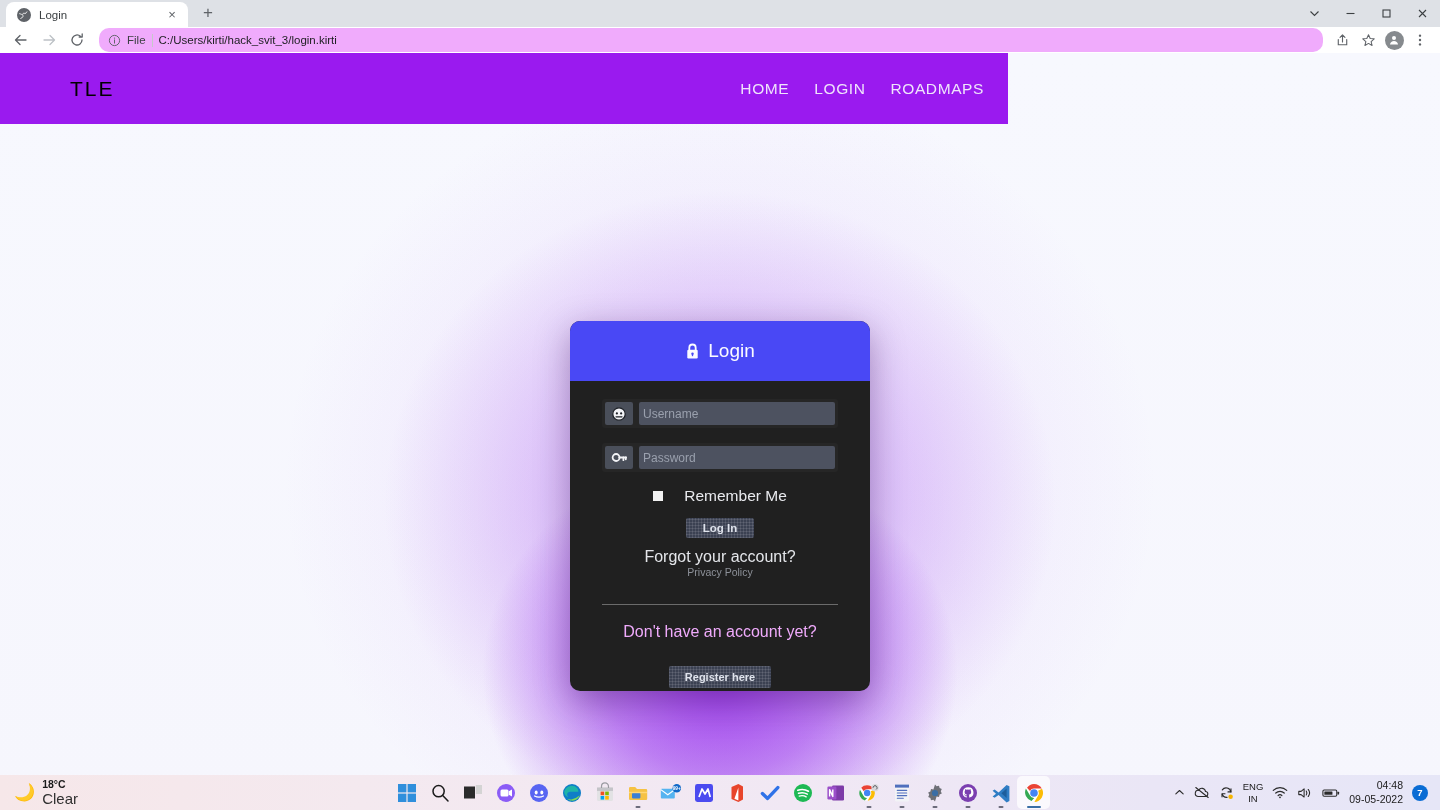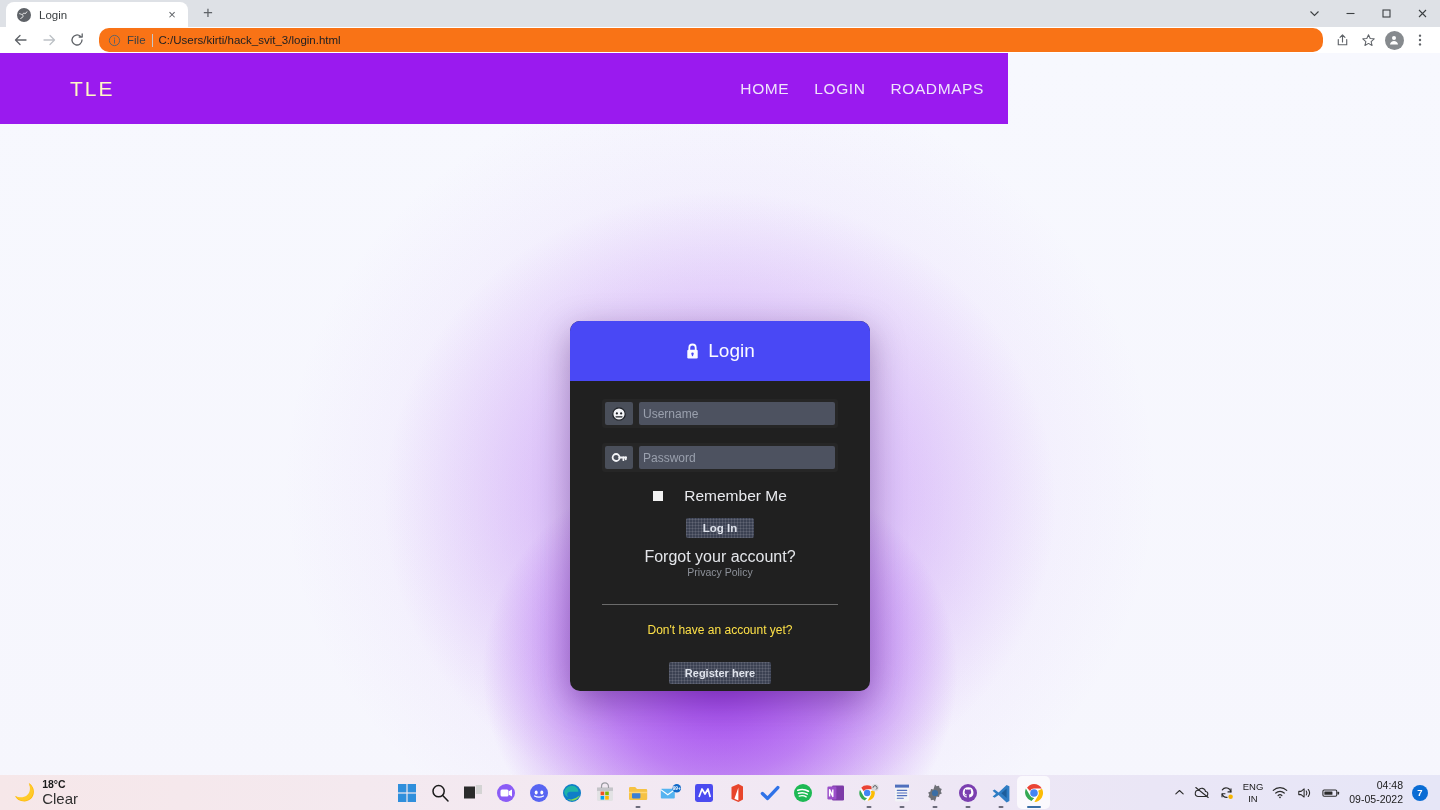--- a/index.html
+++ b/index.html
@@ -54,21 +54,21 @@
     height: 26px; background: #ffffff; display: flex; align-items: center;
     padding: 0 8px; gap: 2px;
   }
   .navbtn {
     width: 26px; height: 26px; display: flex; align-items: center;
     justify-content: center; color: #5f6368; flex: 0 0 auto;
   }
   .navbtn.dim { color: #bdc1c6; }
   .navbtn svg { display: block; }
   .omnibox {
-    flex: 1 1 auto; height: 20px; background: #f97316; border-radius: 10px;
+    flex: 1 1 auto; height: 20px; background: #f0abfc; border-radius: 10px;
     display: flex; align-items: center; padding: 12px 9px; gap: 6px;
     margin: 0 5px 0 7px; min-width: 0;
   }
   .info-icon { width: 13px; height: 13px; color: #5f6368; flex: 0 0 auto; }
   .info-icon svg { display: block; }
   .omni-scheme { font-size: 11.5px; color: #3c4043; flex: 0 0 auto; }
   .omni-sep { width: 1px; height: 13px; background: #c6c8ca; flex: 0 0 auto; }
   .omni-url {
     font-size: 11.5px; color: #202124; white-space: nowrap;
     overflow: hidden; text-overflow: ellipsis;
@@ -93,21 +93,21 @@
       radial-gradient(ellipse 560px 520px at 720px 430px, rgba(185,120,245,0.22) 0%, rgba(185,120,245,0.0) 78%),
       linear-gradient(180deg, #f7f8fe 0%, #f6f6fd 100%);
   }
 
   
   .site-nav {
     position: absolute; left: 0; top: 0; width: 1008px; height: 71px;
     background: #9a1aef; display: flex; align-items: center;
   }
   .brand {
-    color: #fef9c3; font-size: 21px; letter-spacing: 2px;
+    color: #000000; font-size: 21px; letter-spacing: 2px;
     margin-left: 70px; font-weight: 400;
   }
   .nav-links {
     margin-left: auto; margin-right: 24px; display: flex; gap: 25px;
     align-items: center;
   }
   .nav-link {
     color: #efe4fb; font-size: 15.5px; letter-spacing: 0.6px;
     text-decoration: none;
   }
@@ -174,21 +174,21 @@
   .privacy {
     display: block; text-align: center; 
     color: #8d9199; font-size: 10.5px; text-decoration: none;
   }
 
   .divider {
     height: 1px; background: #6b6b6b; margin: 26px 0 0 0;
   }
 
   .signup-text {
-    text-align: center; color: #fde047; font-size: 12px; margin-top: 18px;
+    text-align: center; color: #f0abfc; font-size: 16px; margin-top: 18px;
   }
   .register-btn {
     padding: 5px 16px; font-size: 11px; font-weight: 700; margin-top: 12px;
   }
 
   
   .taskbar {
     position: absolute; left: 0; bottom: 0; width: 1440px; height: 35px;
     background: linear-gradient(90deg, #f6e7e9 0%, #f4e9ef 25%, #f1e8f4 55%, #eae6f6 80%, #e6e6f7 100%);
     display: flex; align-items: center;
@@ -306,21 +306,21 @@
     <div class="omnibox">
       <span class="info-icon">
         <svg width="13" height="13" viewBox="0 0 16 16">
             <circle cx="8" cy="8" r="6.3" stroke="#5f6368" stroke-width="1.2" fill="none"></circle>
             <path d="M8 7.2v4" stroke="#5f6368" stroke-width="1.2" stroke-linecap="round"></path>
             <circle cx="8" cy="5" r="0.8" fill="#5f6368"></circle>
           </svg>
       </span>
       <span class="omni-scheme">File</span>
       <span class="omni-sep"></span>
-      <span class="omni-url">C:/Users/kirti/hack_svit_3/login.html</span>
+      <span class="omni-url">C:/Users/kirti/hack_svit_3/login.kirti</span>
     </div>
 
     <div class="tb-right">
       <div class="tb-icon">
         <svg width="15" height="15" viewBox="0 0 16 16">
             <path d="M3.5 7v5.5h9V7" stroke="#5f6368" stroke-width="1.2" fill="none" stroke-linecap="round"></path>
             <path d="M8 9.5V2.2M5.4 4.6 8 2 10.6 4.6" stroke="#5f6368" stroke-width="1.2" fill="none" stroke-linecap="round" stroke-linejoin="round"></path>
           </svg>
       </div>
       <div class="tb-icon">

